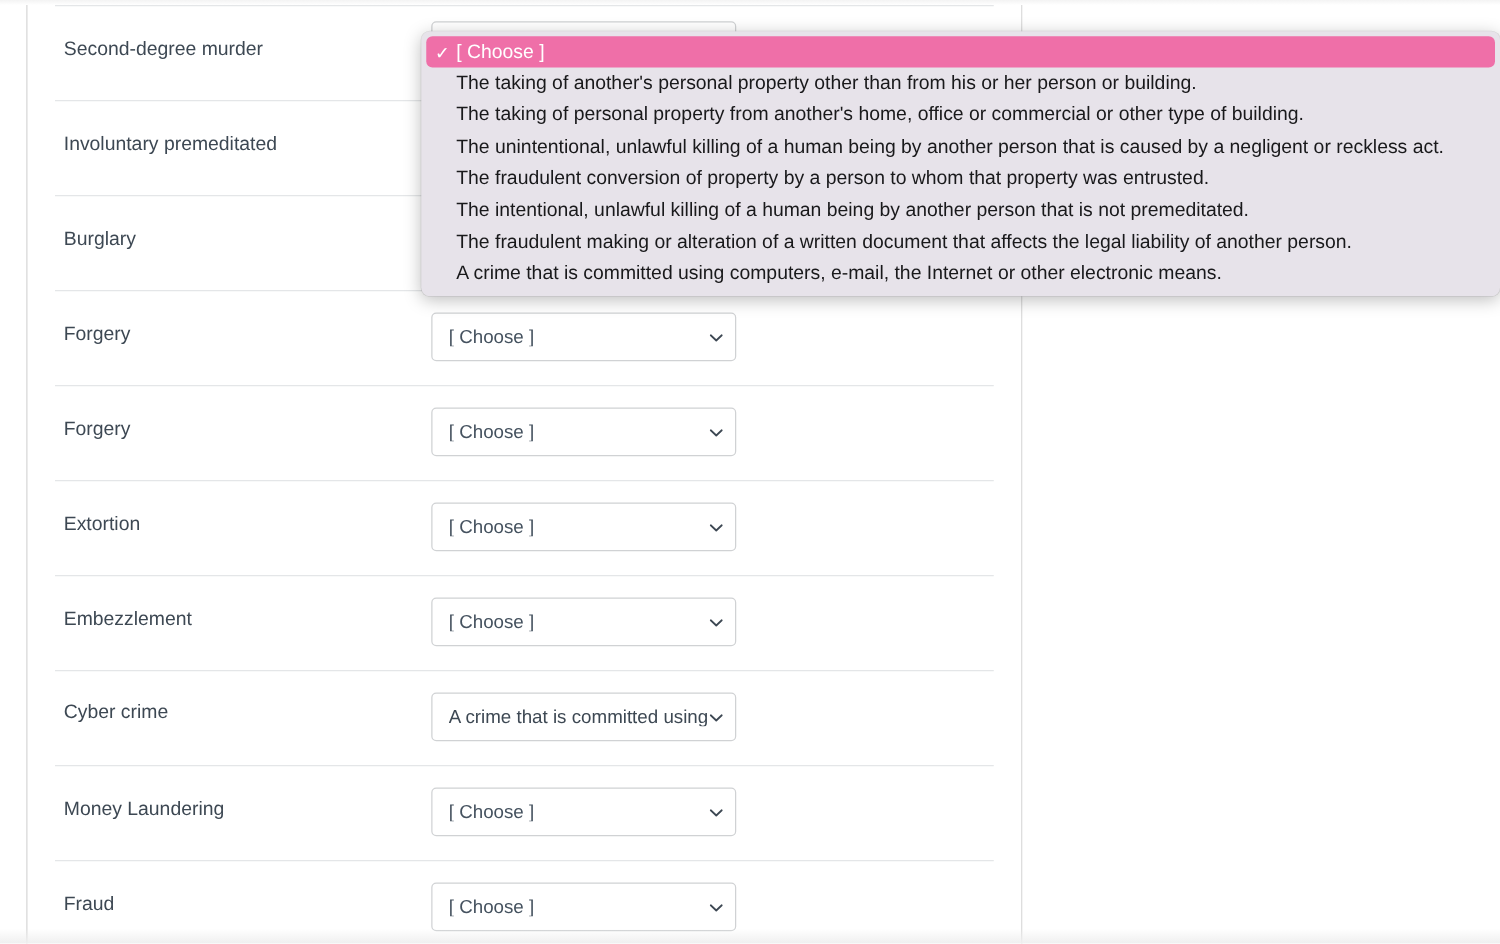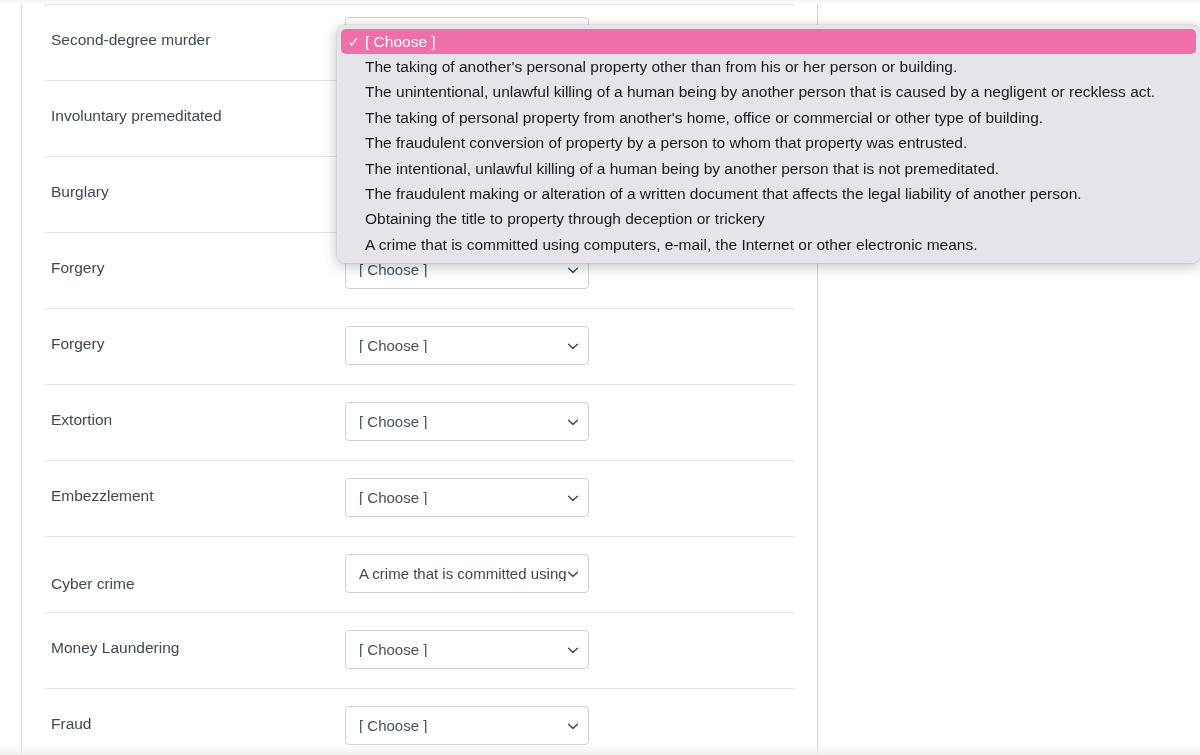--- a/index.html
+++ b/index.html
@@ -254,21 +254,21 @@
       <div class="term-label" style="top: 486px;">Embezzlement</div>
       <div class="select-box" style="top: 478px;">
         <span class="select-value placeholder">[ Choose ]</span>
         <span class="chevron">
           <svg viewBox="0 0 14 14" width="14" height="14" aria-hidden="true">
             <path d="M2.6 5.2 L7 9.4 L11.4 5.2" fill="none" stroke="#3d4853" stroke-width="1.4" stroke-linecap="round" stroke-linejoin="round"></path>
           </svg>
         </span>
       </div>
       <div class="row-divider" style="top: 536px;"></div>
-      <div class="term-label" style="top: 574px; text-align: right;">Cyber crime</div>
+      <div class="term-label" style="top: 560px; text-align: right;">Cyber crime</div>
       <div class="select-box" style="top: 554px;">
         <span class="select-value">A crime that is committed using computers, e-mail, the Internet or other electronic means.</span>
         <span class="chevron">
           <svg viewBox="0 0 14 14" width="14" height="14" aria-hidden="true">
             <path d="M2.6 5.2 L7 9.4 L11.4 5.2" fill="none" stroke="#3d4853" stroke-width="1.4" stroke-linecap="round" stroke-linejoin="round"></path>
           </svg>
         </span>
       </div>
       <div class="row-divider" style="top: 612px;"></div>
       <div class="term-label" style="top: 638px;">Money Laundering</div>
@@ -301,41 +301,37 @@
       <div class="dd-option selected">
         <span class="dd-check">✓</span>
         <span>[ Choose ]</span>
       </div>
       <div class="dd-option">
         <span class="dd-check">✓</span>
         <span>The taking of another's personal property other than from his or her person or building.</span>
       </div>
       <div class="dd-option">
         <span class="dd-check">✓</span>
+        <span>The taking of personal property from another's home, office or commercial or other type of building.</span>
+      </div>
+      <div class="dd-option">
+        <span class="dd-check">✓</span>
         <span>The unintentional, unlawful killing of a human being by another person that is caused by a negligent or reckless act.</span>
       </div>
       <div class="dd-option">
         <span class="dd-check">✓</span>
-        <span>The taking of personal property from another's home, office or commercial or other type of building.</span>
-      </div>
-      <div class="dd-option">
-        <span class="dd-check">✓</span>
         <span>The fraudulent conversion of property by a person to whom that property was entrusted.</span>
       </div>
       <div class="dd-option">
         <span class="dd-check">✓</span>
         <span>The intentional, unlawful killing of a human being by another person that is not premeditated.</span>
       </div>
       <div class="dd-option">
         <span class="dd-check">✓</span>
         <span>The fraudulent making or alteration of a written document that affects the legal liability of another person.</span>
-      </div>
-      <div class="dd-option">
-        <span class="dd-check">✓</span>
-        <span>Obtaining the title to property through deception or trickery</span>
       </div>
       <div class="dd-option">
         <span class="dd-check">✓</span>
         <span>A crime that is committed using computers, e-mail, the Internet or other electronic means.</span>
       </div>
     </div>
 
   <div class="fade-bottom"></div>
 </div>
 

